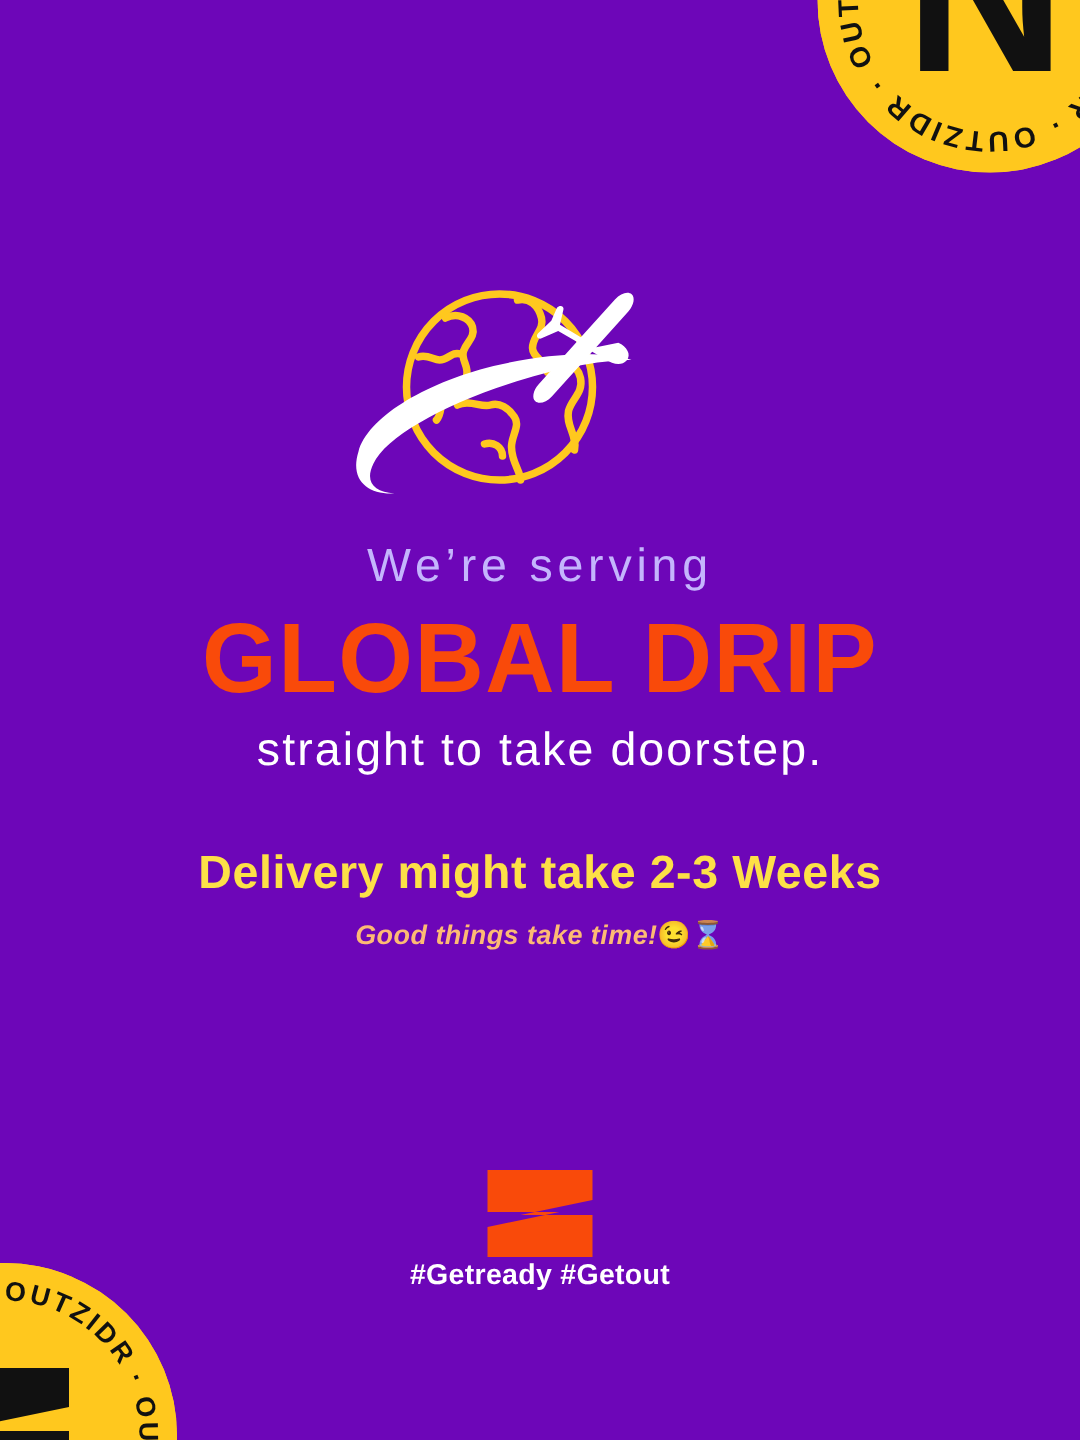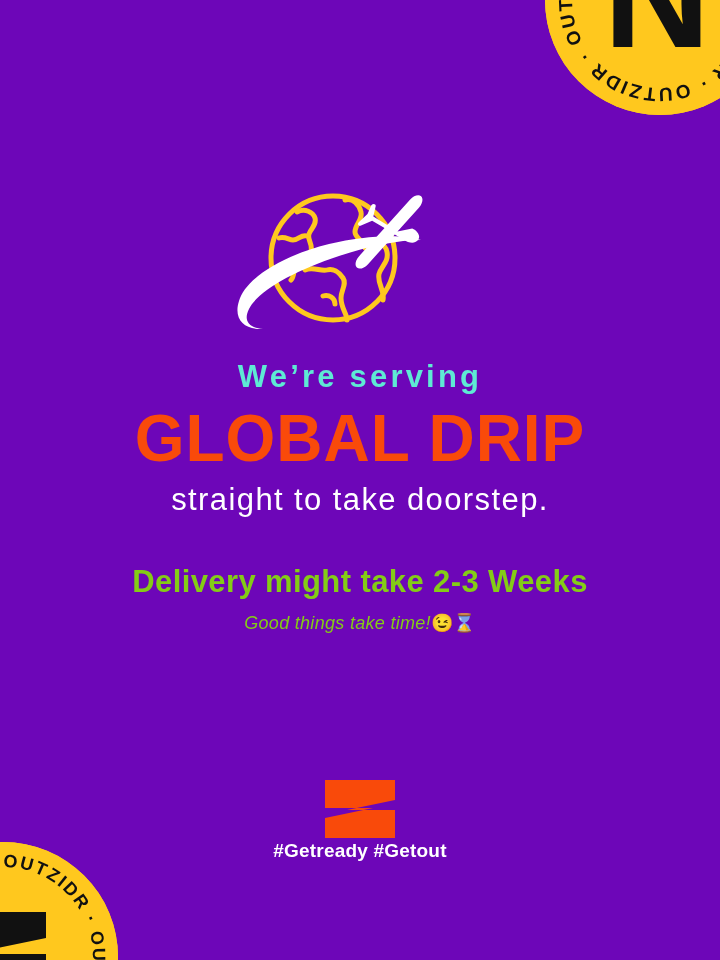--- a/index.html
+++ b/index.html
@@ -36,23 +36,23 @@
   }
   #globe-art svg { width:100%; height:100%; overflow:visible; display:block; }
 
   
   #copy {
     position:absolute;
     left:0; right:0; top:360px;
     text-align:center;
   }
   .line-serving {
-    color:#5eead4;
+    color:#c4b5fd;
     font-size:31px;
-    font-weight:700;
+    font-weight:400;
     letter-spacing:3.2px;
     line-height:1.1;
   }
   .line-headline {
     color:#F94A0A;
     font-size:66px;
     font-weight:bold;
     letter-spacing:1px;
     line-height:1.05;
     margin-top:10px;
@@ -61,31 +61,31 @@
   }
   .line-doorstep {
     color:#FFFFFF;
     font-size:31px;
     font-weight:300;
     letter-spacing:1.4px;
     line-height:1.1;
     margin-top:10px;
   }
   .line-delivery {
-    color:#84cc16;
+    color:#fde047;
     font-size:31px;
     font-weight:bold;
     letter-spacing:0.4px;
     line-height:1.1;
     margin-top:48px;
   }
   .line-tagline {
-    color:#84cc16;
+    color:#fdba74;
     font-size:18px;
-    font-weight:normal;
+    font-weight:bold;
     font-style:italic;
     letter-spacing:0.3px;
     line-height:1.1;
     margin-top:14px;
   }
   .emoji { font-style:normal; letter-spacing:0; }
 
   
   #footer {
     position:absolute;

